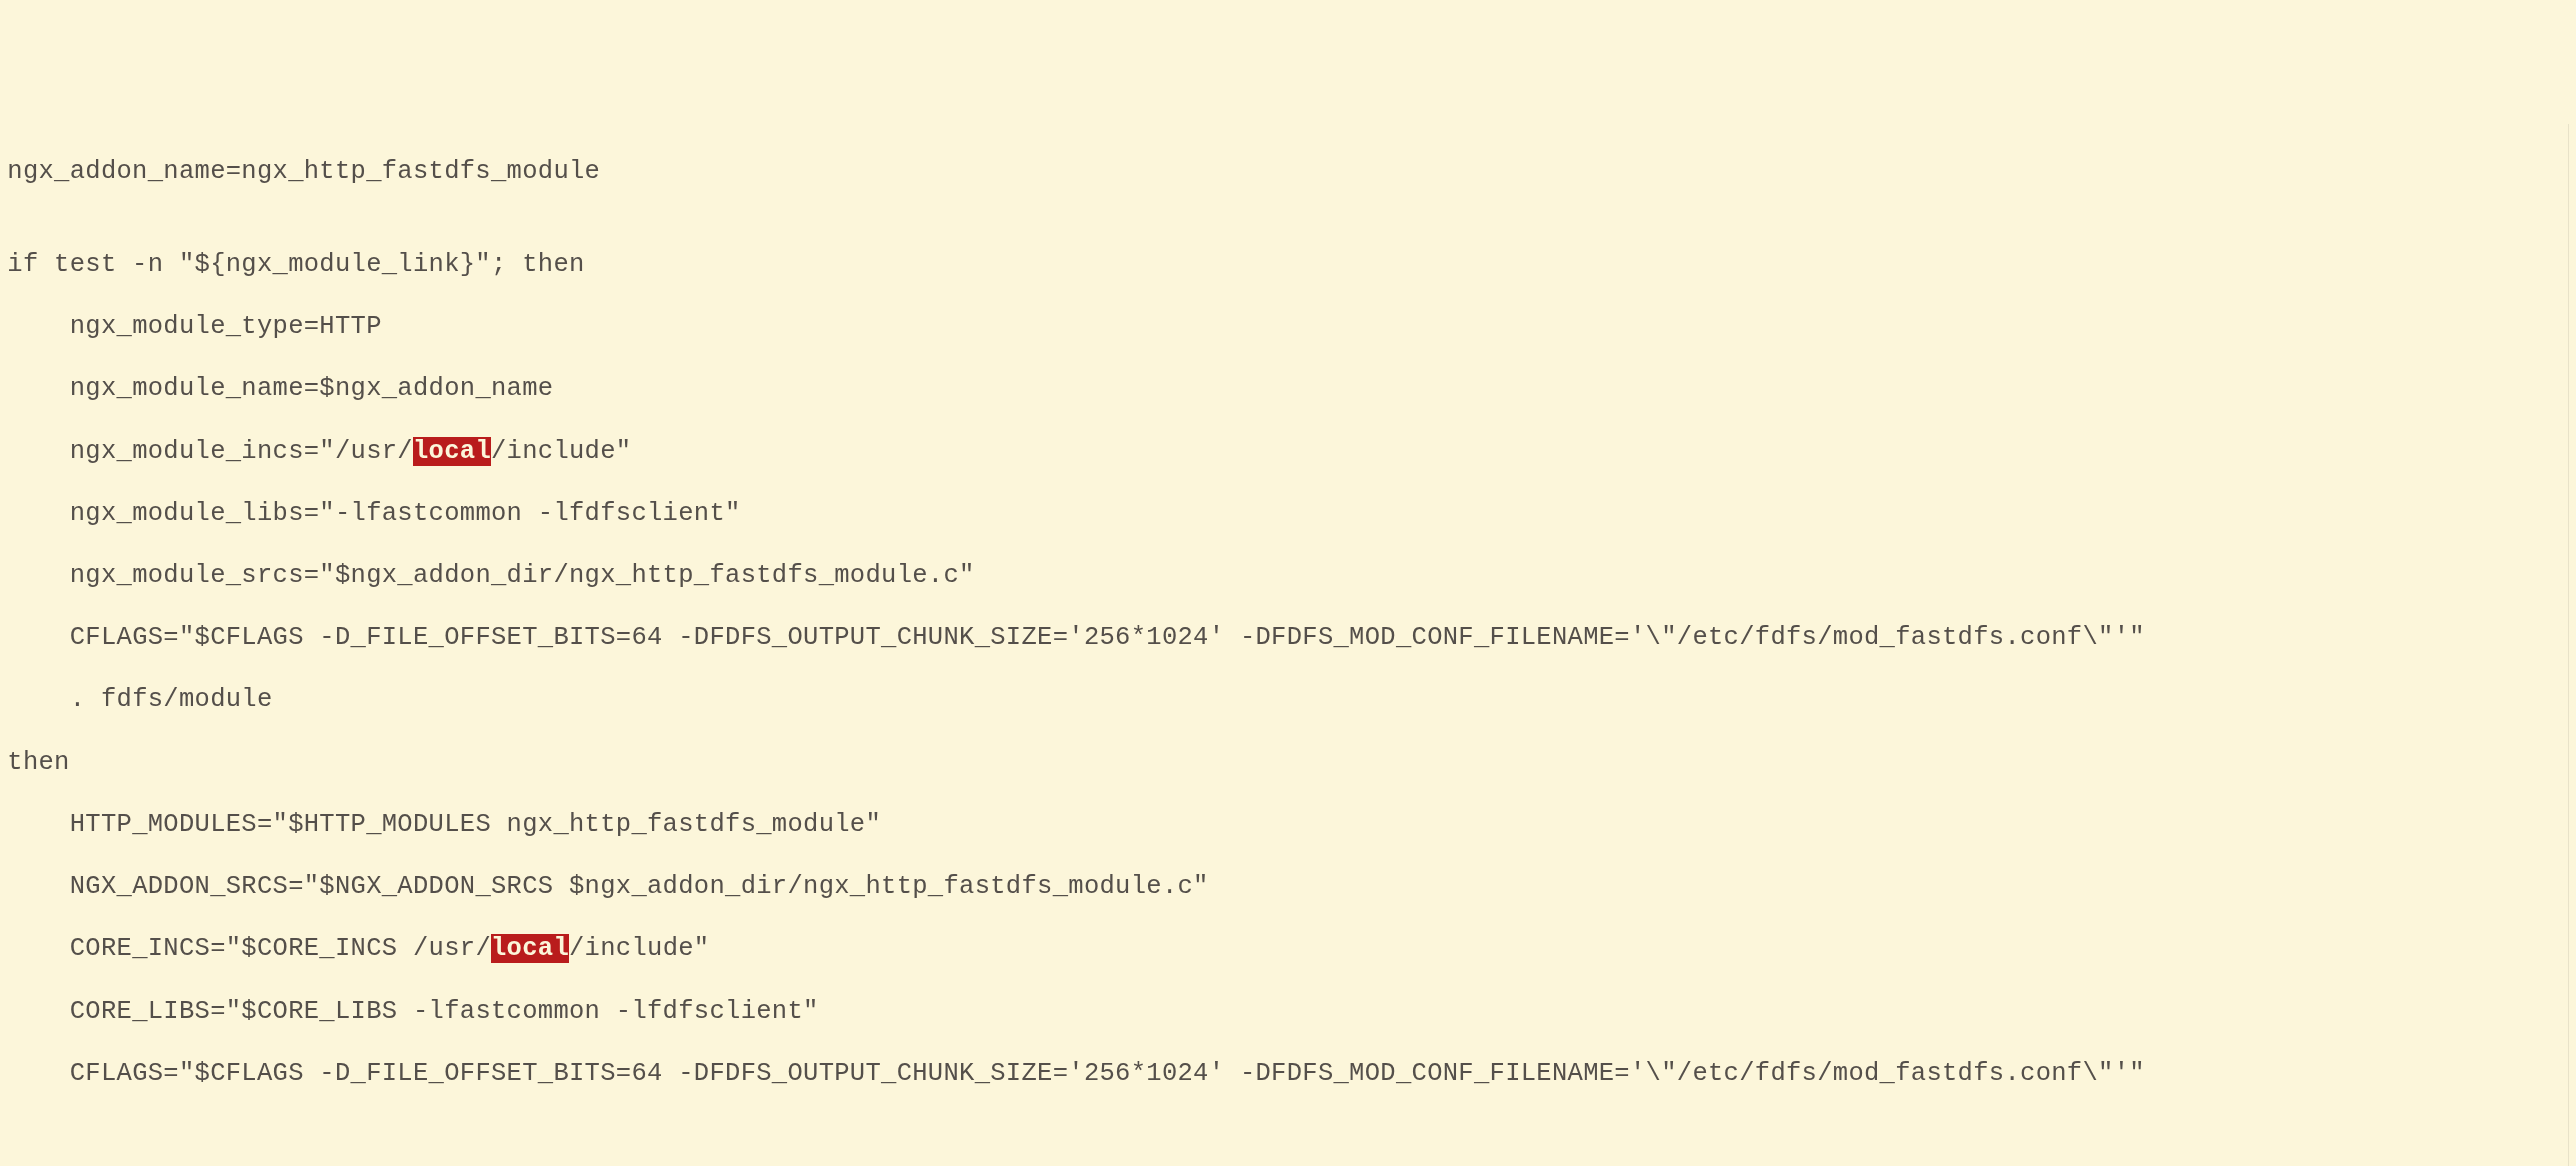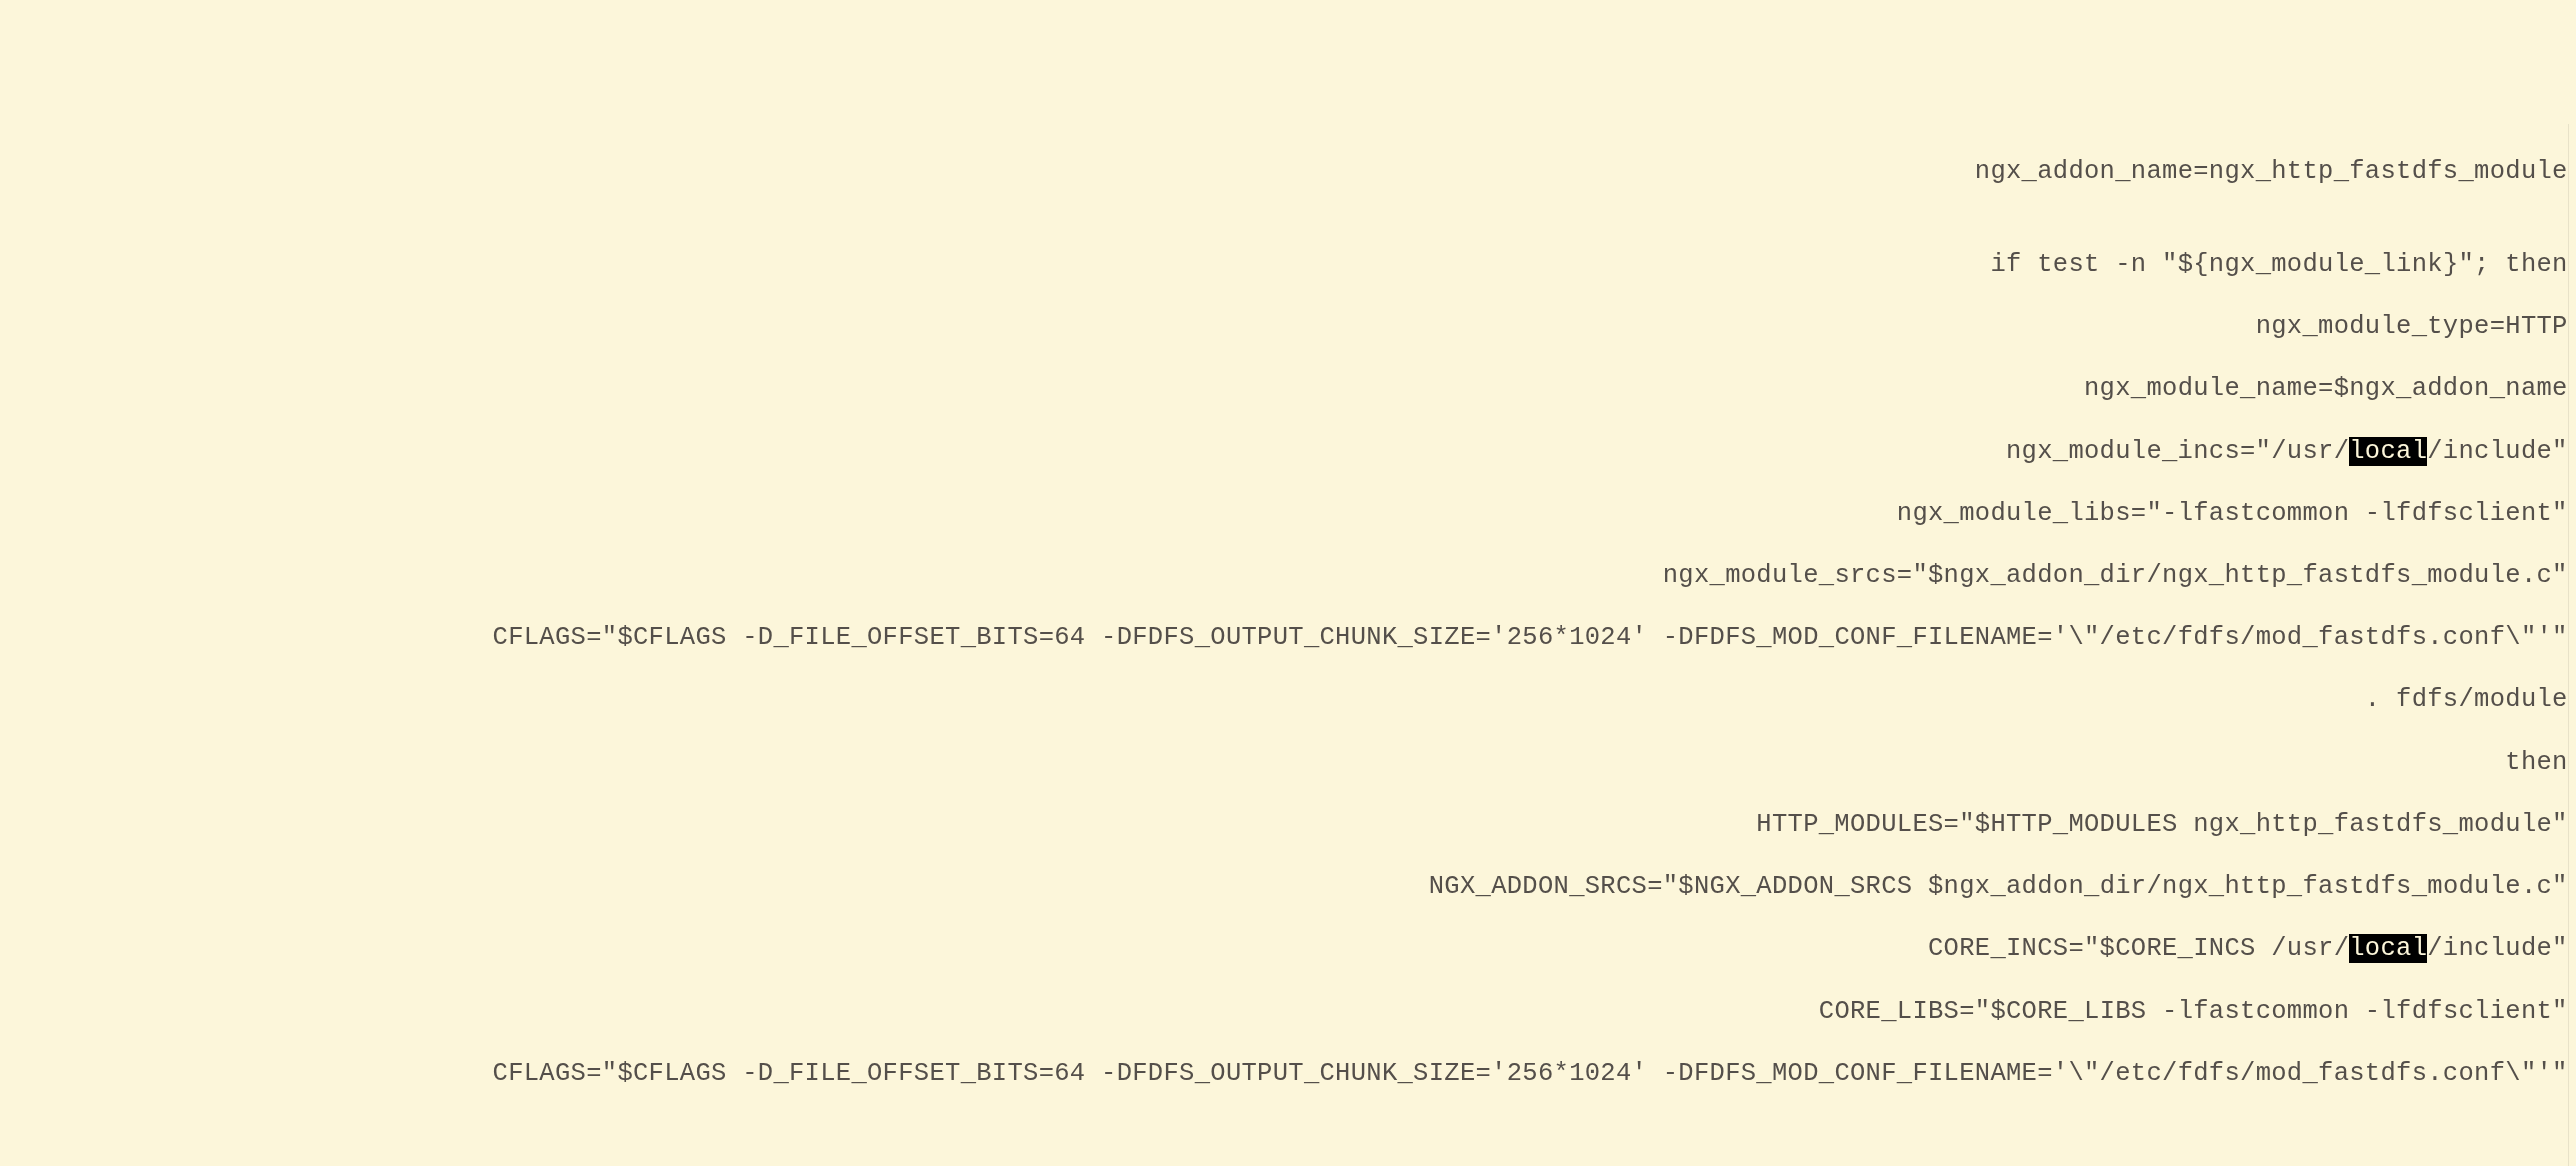--- a/index.html
+++ b/index.html
@@ -12,27 +12,27 @@
       font-family: 'Menlo', 'Monaco', 'Consolas', 'Courier New', monospace;
       font-size: 25.5px;
       color: #544f4a;
       line-height: 1.22;
       padding: 0 7.3px;
       white-space: pre-wrap;
       word-break: break-all;
       letter-spacing: 0.3px;
     }
     .highlight {
-      background-color: #000000;
+      background-color: #b91c1c;
       color: #fcf6da;
+      font-weight: bold;
     }
     .editor-line {
       white-space: pre-wrap;
       word-break: break-all;
-      text-align: right;
     }
     .border-right {
       border-right: 1.8px solid #e8e2c8;
       min-height: 100vh;
     }
   </style>
 </head>
 <body>
 
 

